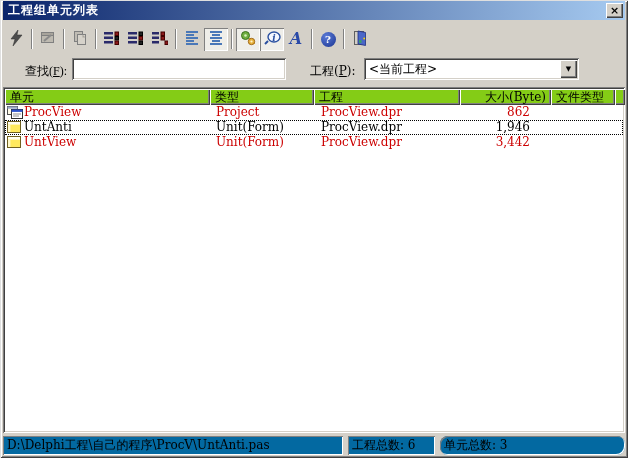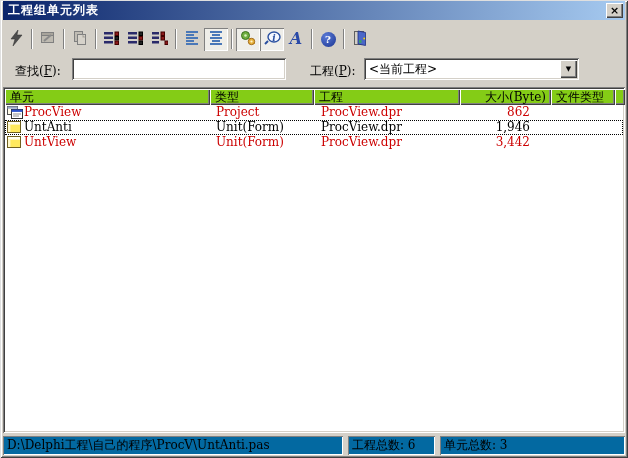--- a/index.html
+++ b/index.html
@@ -87,21 +87,21 @@
   .row-icon { position:absolute; left:2px; top:1px; }
 
   
   .statusbar { position:absolute; left:3px; right:3px; bottom:3px; height:19px; display:flex; }
   .spanel {
     background:#0369a1; box-shadow: inset 1px 1px 0 #808080, inset -1px -1px 0 #ffffff;
     font-size:12px; line-height:18px; padding-left:4px; overflow:hidden; white-space:nowrap;
   }
   .sp1 { width:340px; margin-right:5px; }
   .sp2 { width:87px; margin-right:5px; }
-  .sp3 { flex:1; }
+  .sp3 { flex:1;border-radius:8px; }
 </style>
 </head>
 <body>
 
 <div class="window">
 
   <div class="titlebar">
     <span class="title-text">工程组单元列表</span>
     <div class="close-btn">
       <span>×</span>
@@ -209,21 +209,21 @@
     <div class="tbtn">
       <span><svg width="16" height="16" viewBox="0 0 16 16">
             <rect x="2.5" y="1.5" width="9" height="13" fill="#d4d0c8" stroke="#606060"></rect>
             <polygon points="6,1 13.5,2.5 13.5,15.5 6,14" fill="#4a66c8" stroke="#203080" stroke-width="0.8"></polygon>
             <rect x="7" y="10" width="2.5" height="3" fill="#3aa06a"></rect>
             <circle cx="12.2" cy="8.5" r="0.9" fill="#ffd700"></circle>
           </svg></span>
     </div>
   </div>
 
-  <span class="label" style="left:15px; top:63px;"><span>查找(</span><u>F</u><span>):</span></span>
+  <span class="label" style="left:25px; top:63px;font-family:Liberation Serif, serif;"><span>查找(</span><u>F</u><span>):</span></span>
   <input class="find-input" type="text" value="" style="">
   <span class="label" style="left:310px; top:63px;"><span>工程(</span><u>P</u><span>):</span></span>
   <div class="combo">
     <span class="combo-value">&lt;当前工程&gt;</span>
     <span class="combo-arrow">▼</span>
   </div>
 
   <div class="listview">
     <div class="lheader">
       <div class="hcell col-unit">单元</div>

